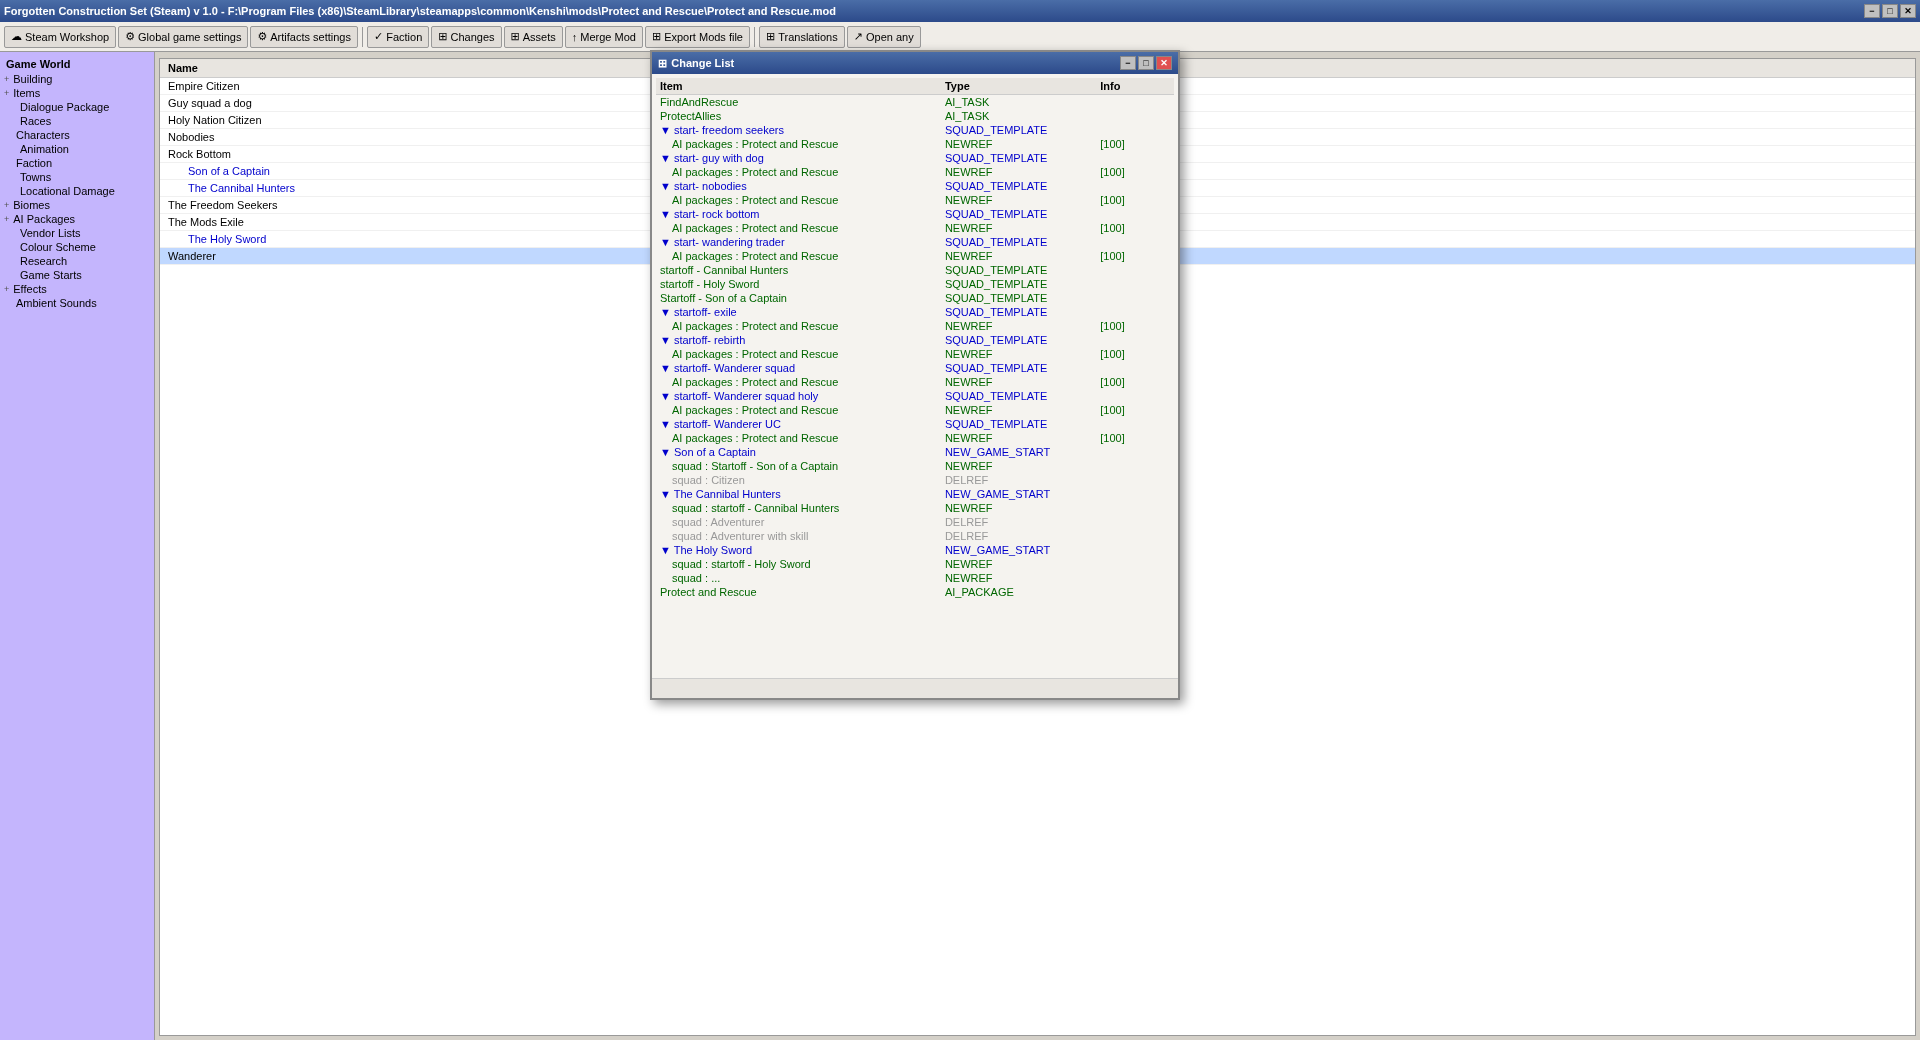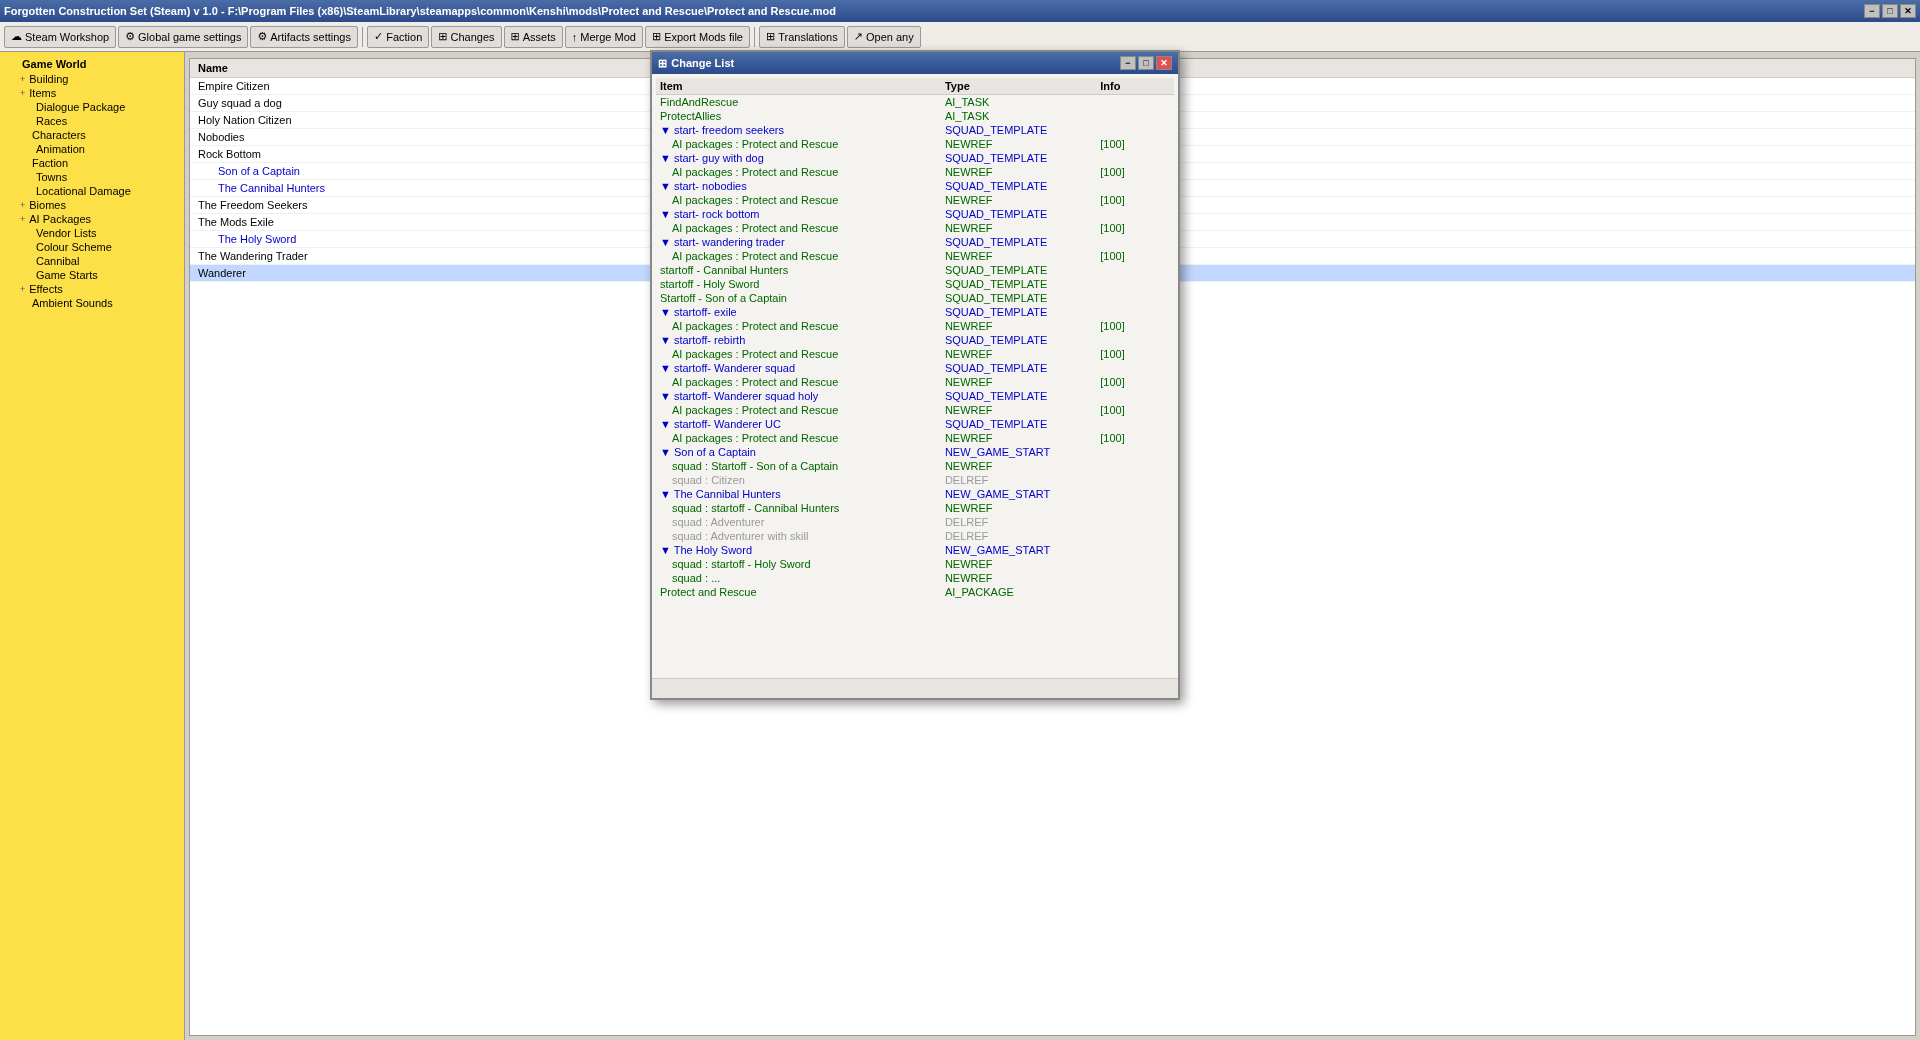--- a/index.html
+++ b/index.html
@@ -65,24 +65,24 @@
     }
     .toolbar-sep { width: 1px; height: 20px; background: #999; margin: 0 2px; }
     
     .main-area {
       display: flex;
       height: calc(100% - 52px);
       background: #d4d0c8;
     }
     
     .sidebar {
-      width: 185px;
-      background: #fde047;
+      width: 155px;
+      background: #c4b5fd;
       border-right: 1px solid #999;
-      padding: 4px 16px;
+      padding: 4px 0;
       overflow-y: auto;
       flex-shrink: 0;
     }
     .sidebar-section-title {
       font-weight: bold;
       padding: 2px 6px;
       font-size: 11px;
       color: #000;
     }
     .sidebar-item {
@@ -270,21 +270,21 @@
       <span class="sidebar-expand">+</span>
       <span>AI Packages</span>
     </div>
     <div class="sidebar-item" style="padding-left:20px;">
       <span>Vendor Lists</span>
     </div>
     <div class="sidebar-item" style="padding-left:20px;">
       <span>Colour Scheme</span>
     </div>
     <div class="sidebar-item" style="padding-left:20px;">
-      <span>Cannibal</span>
+      <span>Research</span>
     </div>
     <div class="sidebar-item" style="padding-left:20px;">
       <span>Game Starts</span>
     </div>
     <div class="sidebar-item expandable">
       <span class="sidebar-expand">+</span>
       <span>Effects</span>
     </div>
     <div class="sidebar-item">
       <span>Ambient Sounds</span>
@@ -297,21 +297,20 @@
       <div class="list-item">Empire Citizen</div>
       <div class="list-item">Guy squad a dog</div>
       <div class="list-item">Holy Nation Citizen</div>
       <div class="list-item">Nobodies</div>
       <div class="list-item">Rock Bottom</div>
       <div class="list-item blue-link">Son of a Captain</div>
       <div class="list-item blue-link">The Cannibal Hunters</div>
       <div class="list-item">The Freedom Seekers</div>
       <div class="list-item">The Mods Exile</div>
       <div class="list-item blue-link">The Holy Sword</div>
-      <div class="list-item">The Wandering Trader</div>
       <div class="list-item selected">Wanderer</div>
     </div>
   </div>
 </div>
 
 <div class="dialog-overlay">
   <div class="dialog-title-bar">
     <span>⊞</span>
     <span style="margin-left:4px; flex:1;">Change List</span>
     <div class="dialog-title-btns">

